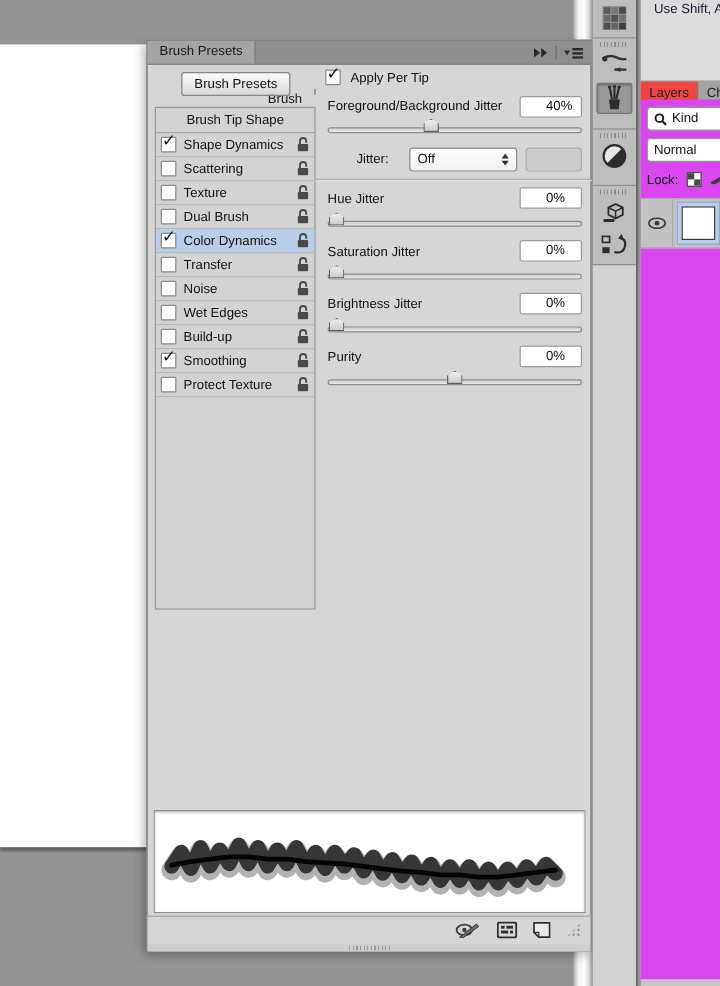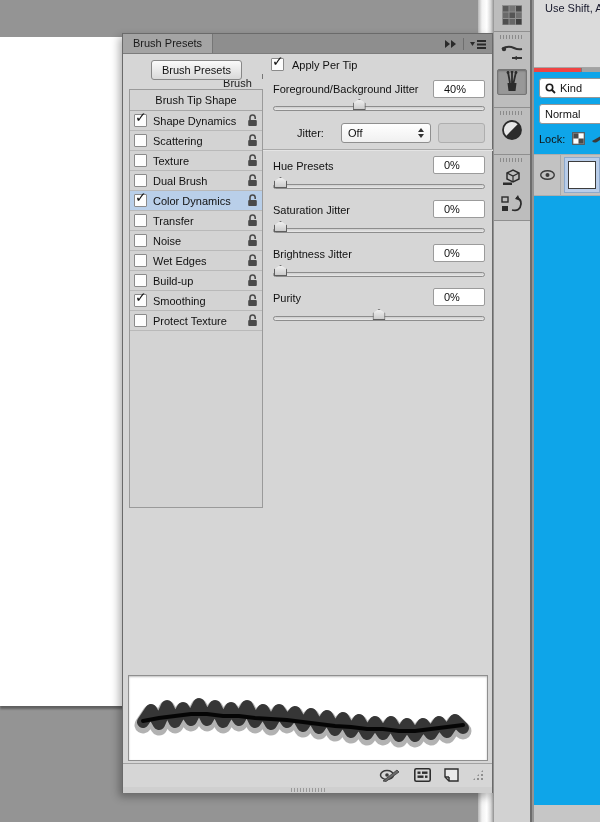--- a/index.html
+++ b/index.html
@@ -24,21 +24,21 @@
   .dock-bottom { background:#d2d2d2; height:612px; }
 
   
   .rightcol { position:absolute; left:534px; top:0; width:66px; height:822px; background:#c6c6c6; }
   .tiparea  { position:absolute; left:0; top:0; width:66px; height:68px; background:#dbdbdb;
               border-bottom:1px solid #a5a5a5; }
   .tiptext  { position:absolute; left:11px; top:2px; white-space:nowrap; color:#17182b; font-size:11px; }
   .ltabs { position:absolute; left:0; top:68px; width:66px; height:21px; background:#8e8e8e; display:flex; }
   .ltab  { padding:4px 7px 3px; font-size:11px; color:#222; background:#a2a2a2; border-right:1px solid #7a7a7a; white-space:nowrap; }
   .ltab.active { background:#ef4444; }
-  .lbody { position:absolute; left:0; top:72px; width:66px; height:733px; background:#0ea5e9; }
+  .lbody { position:absolute; left:0; top:83px; width:66px; height:733px; background:#d946ef; }
   .pillfield { position:absolute; left:5px; width:70px; height:20px; background:#fff; border:1px solid #969696;
                border-radius:3px; display:flex; align-items:center; gap:4px; padding:0 5px; font-size:11px; }
   .lockrow { position:absolute; left:5px; top:60px; display:flex; align-items:center; gap:7px; }
   .layerrow { position:absolute; left:0; top:82px; width:66px; height:42px; background:#c2c2c2;
               border-top:1px solid #adadad; border-bottom:1px solid #adadad; display:flex; align-items:center; }
   .eyecol { width:27px; display:flex; justify-content:center; border-right:1px solid #a8a8a8; height:100%; align-items:center; }
   .thumbframe { margin-left:3px; width:36px; height:36px; background:#b9cde9; border:1px solid #8da9cc;
                 display:flex; align-items:center; justify-content:center; }
   .thumb { width:28px; height:28px; background:#fff; border:1px solid #3c3c3c; }
 
@@ -67,21 +67,21 @@
   .cb { width:13px; height:13px; background:#fdfdfd; border:1px solid #8a8a8a; border-radius:1px;
         position:relative; flex:0 0 auto; }
   .cb .mark { position:absolute; left:0px; top:-6px; font-size:14px; font-weight:bold; color:#111; }
   .optlabel { margin-left:6px; flex:1; font-size:11px; color:#111; white-space:nowrap; overflow:hidden; }
   .lock { flex:0 0 auto; }
 
   .settings { position:absolute; left:140px; top:0; width:230px; height:640px; }
   .apt { position:absolute; left:8px; top:24px; display:flex; align-items:center; gap:8px; }
   .slabel { position:absolute; left:10px; font-size:11px; color:#111; white-space:nowrap; }
   .val { position:absolute; left:170px; width:52px; height:18px; background:#fff; border:1px solid #9b9b9b;
-         border-radius:2px; font-size:11px; display:flex; align-items:center; padding-left:10px; }
+         border-radius:2px; font-size:11px; display:flex; align-items:center; padding-left:21px; }
   .track { position:absolute; left:10px; width:212px; height:5px; border:1px solid #8d8d8d; border-radius:3px;
            background:linear-gradient(#cfcfcf,#e9e9e9); }
   .thumbp { position:absolute; top:-8px; width:13px; height:11px; background:linear-gradient(#efefef,#cccccc);
             border:1px solid #5f5f5f;
             clip-path:polygon(50% 0,100% 38%,100% 100%,0 100%,0 38%); }
   .ctrl-label { position:absolute; left:34px; top:93px; font-size:11px; color:#111; }
   .ctrl-dd { position:absolute; left:78px; top:89px; width:90px; height:20px; background:linear-gradient(#ffffff,#f0f0f0);
              border:1px solid #8f8f8f; border-radius:3px; display:flex; align-items:center; padding:0 6px; font-size:11px; }
   .dd-arrows { margin-left:auto; display:flex; flex-direction:column; gap:2px; }
   .tri-up { width:0; height:0; border-left:3px solid transparent; border-right:3px solid transparent; border-bottom:4px solid #333; }
@@ -262,21 +262,21 @@
     <div class="ctrl-dd">
       <span>Off</span>
       <span class="dd-arrows">
           <span class="tri-up"></span>
           <span class="tri-dn"></span>
         </span>
     </div>
     <div class="ctrl-disabled"></div>
     <div class="sep"></div>
 
-    <div class="slabel" style="top:126px">Hue Presets</div>
+    <div class="slabel" style="top:126px">Hue Jitter</div>
     <div class="val" style="top:122px">0%</div>
     <div class="track" style="top:150px">
       <div class="thumbp" style="left: 0%; transform: translateX(0%);"></div>
     </div>
 
     <div class="slabel" style="top:170px">Saturation Jitter</div>
     <div class="val" style="top:166px">0%</div>
     <div class="track" style="top:194px">
       <div class="thumbp" style="left: 0%; transform: translateX(0%);"></div>
     </div>

